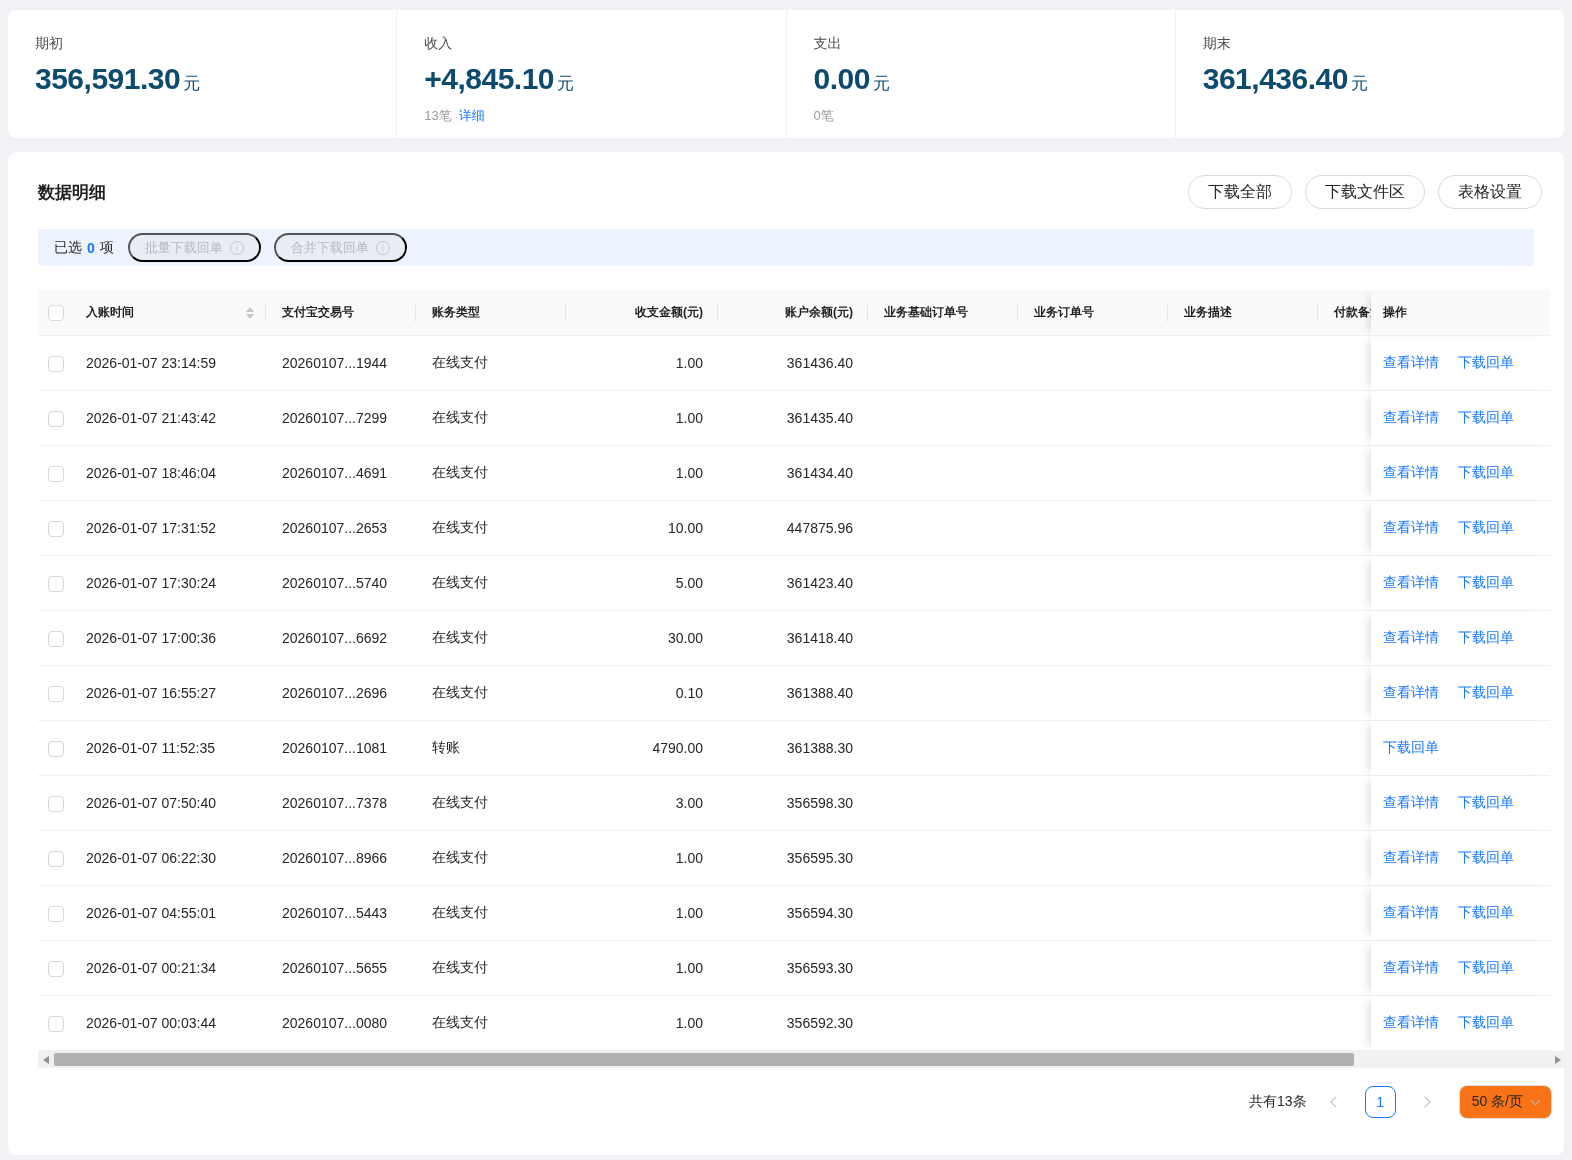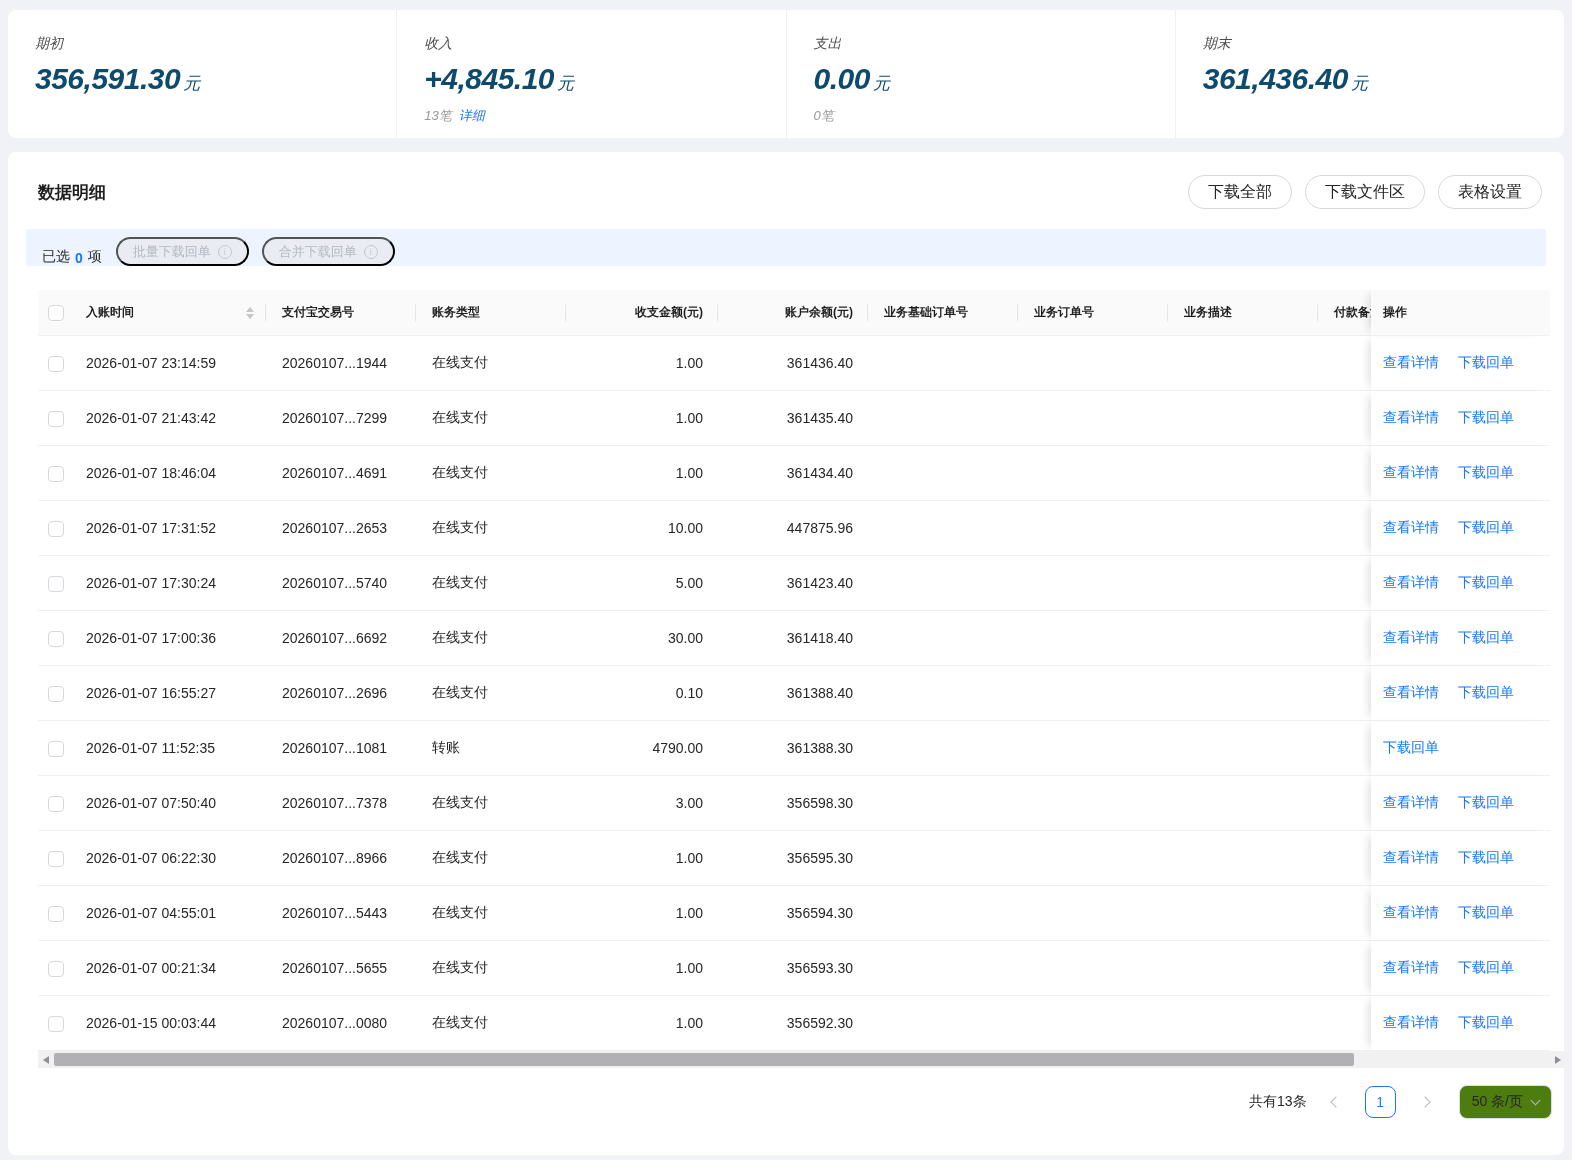--- a/index.html
+++ b/index.html
@@ -1,36 +1,36 @@
 <!DOCTYPE html>
 <html><head>
 <meta charset="utf-8">
 <style>
   * { margin:0; padding:0; box-sizing:border-box; }
   html,body { width:1572px; height:1160px; background:#f0f2f5; font-family:"Liberation Sans","DejaVu Sans",sans-serif; overflow:hidden; position:relative; }
   a { text-decoration:none; cursor:pointer;text-align:right; }
 
   
   .summary-card { position:absolute; left:8px; top:10px; width:1556px; height:128px; background:#fff; border-radius:8px; display:flex; }
-  .stat { flex:1; padding:25px 0 0 27px;font-style:italic; }
+  .stat { flex:1; padding:25px 0 0 27px; }
   .stat + .stat { border-left:1px solid #f0f0f0; }
   .stat-label { font-size:14px; color:#4b4b4b; }
   .stat-value { margin-top:9px; font-size:30px; font-weight:700; color:#0c4a6e; letter-spacing:-0.5px; }
   .stat-unit { font-size:17px; font-weight:400; margin-left:3px; }
   .stat-sub { margin-top:11px; font-size:13px; color:#9a9a9a; }
   .stat-link { color:#1677ff; margin-left:7px; font-size:13px; }
 
   
   .main-card { position:absolute; left:8px; top:152px; width:1556px; height:1003px; background:#fff; border-radius:8px; }
   .panel-header { display:flex; justify-content:space-between; align-items:center; padding:23px 22px 0 30px; }
   .panel-title { font-size:17px; font-weight:700; color:#1f1f1f; }
   .toolbar { display:flex; gap:13px; }
   .pill-btn { height:34px; padding:0 19px; border:1px solid #d9d9d9; border-radius:17px; background:#fff; font-size:16px; color:#262626; display:flex; align-items:center; cursor:pointer; }
 
-  .selection-bar { margin:20px 18px 0; height:37px; background:#edf4ff; border-radius:3px; display:flex; align-items:flex-end; padding-left:16px; font-size:14px; color:#262626; }
+  .selection-bar { margin:20px 30px 0; height:37px; background:#edf4ff; border-radius:3px; display:flex; align-items:center; padding-left:16px; font-size:14px; color:#262626; }
   .sel-count { color:#1677ff; font-weight:700; margin:0 5px; }
   .sel-suffix { margin-right:14px; }
   .disabled-pill { height:29px; padding:0 15px; margin-right:13px; border-radius:15px; background:#e9edf3; color:#b3b8c2; font-size:13px; display:flex; align-items:center; gap:7px; cursor:not-allowed; }
   .info-icon { width:14px; height:14px; border:1px solid #c3c7cf; border-radius:50%; color:#c3c7cf; font-size:9px; line-height:12px; text-align:center; font-style:normal; display:inline-block; }
 
   
   .table-scroll { position:relative; margin:24px 30px 0; width:1512px; overflow:hidden; }
   table { width:1691px; border-collapse:separate; border-spacing:0; table-layout:fixed; }
   th { height:46px; background:#fafafa; font-size:12px; font-weight:700; color:#1f1f1f; text-align:left; padding-left:16px; border-bottom:1px solid #f0f0f0; position:relative; }
   td { height:55px; font-size:14px; color:#262626; padding-left:16px; border-bottom:1px solid #f0f0f0; background:#fff; }
@@ -55,21 +55,21 @@
   .scroll-right { right:5px; border-left:6px solid #8f9094; }
 
   
   .pagination { display:flex; align-items:center; justify-content:flex-end; margin:17px 12px 0 0; gap:25px; }
   .total-label { font-size:14px; color:#262626; }
   .chev { display:inline-block; width:8px; height:8px; border-left:1.5px solid #b9bcc2; border-bottom:1.5px solid #b9bcc2; }
   .chev-left { transform:rotate(45deg); }
   .chev-right { transform:rotate(-135deg); }
   .page-btn { cursor:pointer; display:flex; align-items:center; }
   .page-box { min-width:31px; height:32px; border:1px solid #1677ff; border-radius:8px; color:#1677ff; font-size:14px; display:flex; align-items:center; justify-content:center; background:#fff; cursor:pointer; }
-  .size-select { height:34px; padding:0 12px; border:1px solid #dcdee2; border-radius:8px; background:#4d7c0f; font-size:14px; color:#262626; display:flex; align-items:center; gap:9px; cursor:pointer; margin-left:5px; }
+  .size-select { height:34px; padding:0 12px; border:1px solid #dcdee2; border-radius:8px; background:#f97316; font-size:14px; color:#262626; display:flex; align-items:center; gap:9px; cursor:pointer; margin-left:5px; }
   .chev-down { display:inline-block; width:7px; height:7px; border-left:1.5px solid #b9bcc2; border-bottom:1.5px solid #b9bcc2; transform:rotate(-45deg); margin-top:-4px; }
 </style>
 </head>
 <body>
 
 <section class="summary-card">
   <div class="stat">
     <div class="stat-label">期初</div>
     <div class="stat-value"><span>356,591.30</span><span class="stat-unit">元</span></div>
   </div>
@@ -300,21 +300,21 @@
             <td class="num">1.00</td>
             <td class="num">356593.30</td>
             <td></td>
             <td></td>
             <td></td>
             <td></td>
             <td class="ops"><a class="op-link">查看详情</a><a class="op-link">下载回单</a></td>
           </tr>
           <tr>
             <td class="cb-cell"><span class="checkbox"></span></td>
-            <td class="td-time">2026-01-15 00:03:44</td>
+            <td class="td-time">2026-01-07 00:03:44</td>
             <td>20260107...0080</td>
             <td>在线支付</td>
             <td class="num">1.00</td>
             <td class="num">356592.30</td>
             <td></td>
             <td></td>
             <td></td>
             <td></td>
             <td class="ops"><a class="op-link">查看详情</a><a class="op-link">下载回单</a></td>
           </tr>

